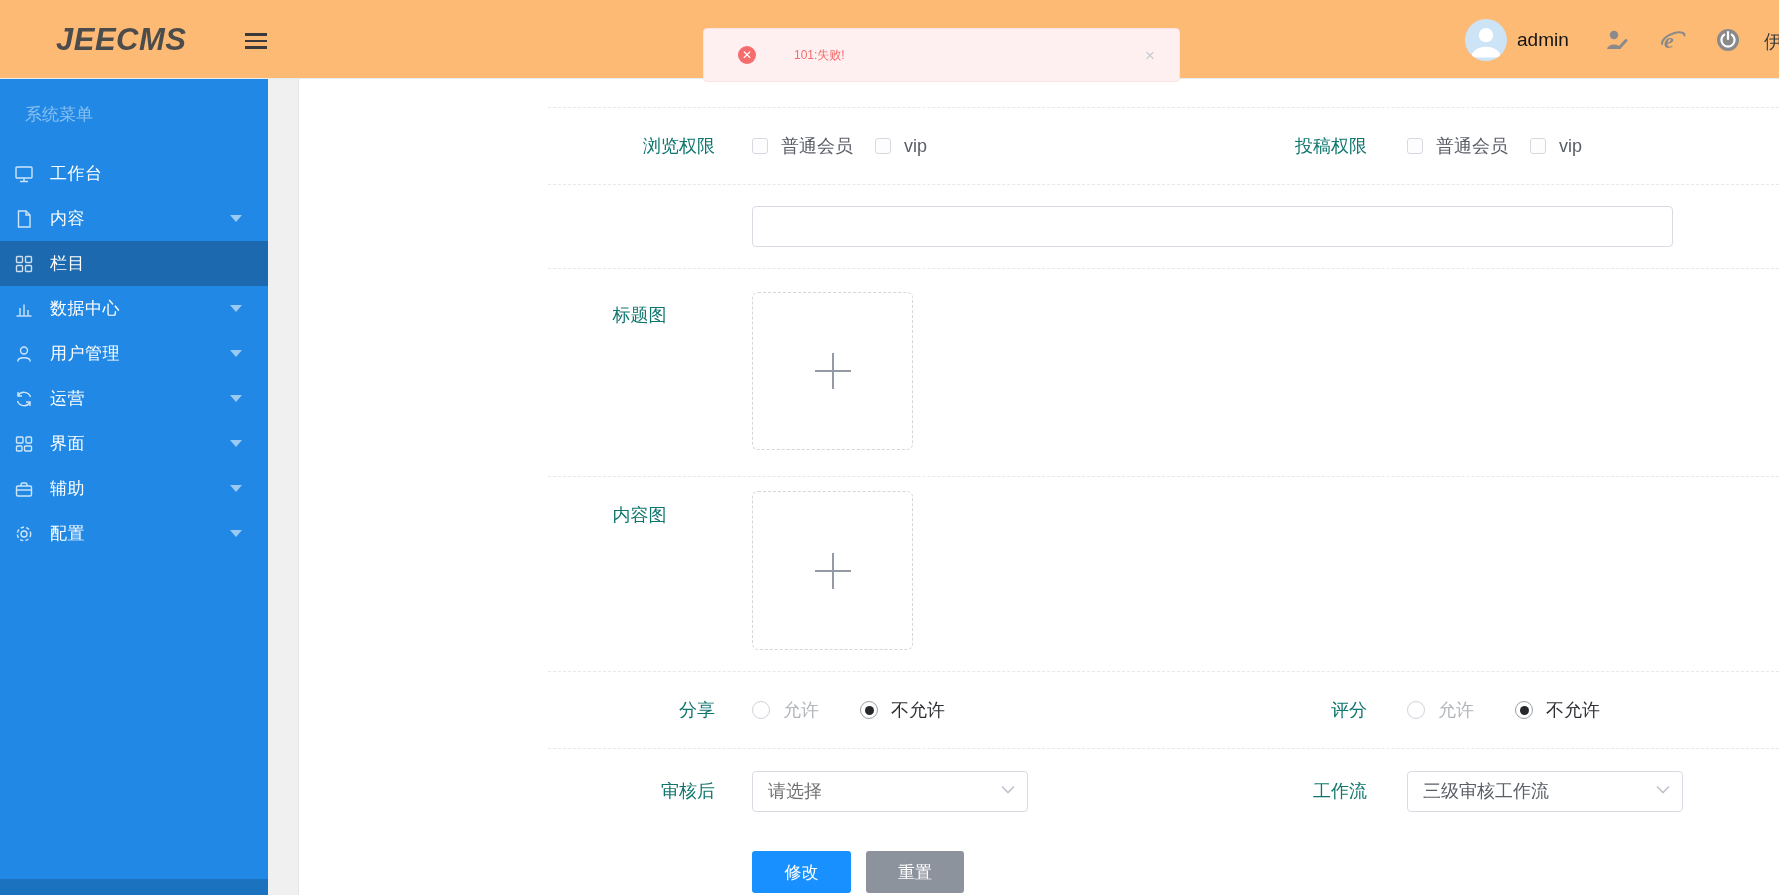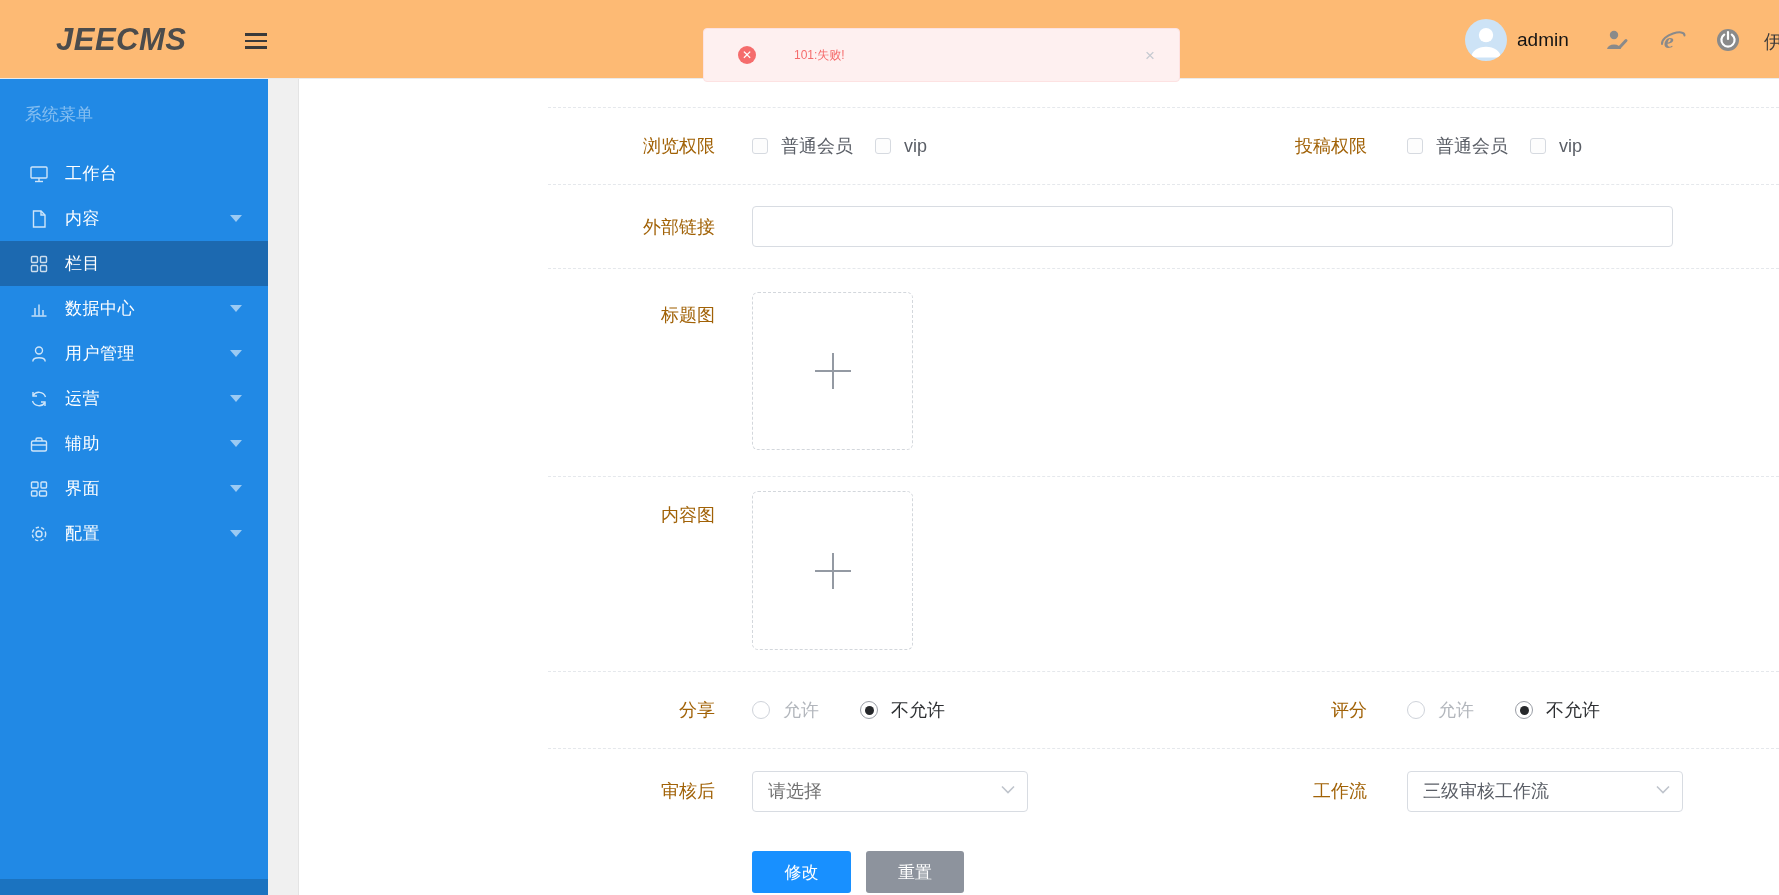--- a/index.html
+++ b/index.html
@@ -27,21 +27,21 @@
   .toast { position:absolute; left:703px; top:28px; width:477px; height:54px; background:#fef0f0;
            border:1px solid #fde2e2; border-radius:4px; display:flex; align-items:center; z-index:50; }
   .toast-err-icon { width:18px; height:18px; border-radius:50%; background:#f56c6c; color:#fff;
            font-size:12px; line-height:18px; text-align:center; margin-left:34px; font-weight:700; }
   .toast-msg { margin-left:38px; font-size:12px; color:#f56c6c; }
   .toast-close { position:absolute; right:24px; top:17px; font-size:17px; color:#c6cad1; cursor:pointer; }
 
   
   .sidebar { position:absolute; left:0; top:79px; width:268px; height:816px; background:#2189e5; z-index:10; }
   .side-title { height:72px; padding:24px 1px 0 25px; font-size:17px; color:rgba(255,255,255,.45); }
-  .menu-item { position:relative; height:45px; display:flex; align-items:center; padding-left:29px;
+  .menu-item { position:relative; height:45px; display:flex; align-items:center; padding-left:14px;
                color:#fff; cursor:pointer; }
   .menu-item.active { background:#1c69b0; }
   .menu-item .micon { width:20px; height:20px; margin-right:16px; opacity:.78; flex:none; }
   .menu-item .mlabel { font-size:17px; letter-spacing:.5px; }
   .chev { position:absolute; right:26px; top:19px; width:0; height:0;
           border-left:6px solid transparent; border-right:6px solid transparent;
           border-top:7px solid rgba(255,255,255,.55); }
   .side-foot { position:absolute; left:0; bottom:0; width:100%; height:16px; background:rgba(0,0,0,.16); }
   .rail { position:absolute; left:268px; top:79px; width:31px; height:816px; background:#f0f0f0;
           border-right:1px solid #e4e4e4; z-index:5; }
@@ -57,21 +57,21 @@
   .r-radios { height:77px; }
   .r-selects { height:102px; border-bottom:none; }
   .r-buttons { height:44px; border-bottom:none; }
 
   .lbl-left, .ctl-left, .lbl-right, .ctl-right { position:absolute; top:0; height:100%;
       display:flex; align-items:center; }
   .lbl-left  { left:0; width:167px; justify-content:flex-end; }
   .ctl-left  { left:204px; }
   .lbl-right { left:652px; width:167px; justify-content:flex-end; }
   .ctl-right { left:859px; }
-  .flabel { font-size:18px; color:#a16207; }
+  .flabel { font-size:18px; color:#0f766e; }
 
   .cb-option { display:flex; align-items:center; cursor:pointer; }
   .cb-option + .cb-option { margin-left:22px; }
   .checkbox { width:16px; height:16px; border:1px solid #d6dae0; border-radius:3px; background:#fdfdfd; }
   .cb-label { margin-left:13px; font-size:18px; color:#5a5e66; }
 
   .radio-option { display:flex; align-items:center; cursor:pointer; }
   .radio-option + .radio-option { margin-left:41px; }
   .radio { width:18px; height:18px; border-radius:50%; border:1px solid #cfd3da; background:#fff;
            display:flex; align-items:center; justify-content:center; }
@@ -84,21 +84,21 @@
                 font-size:17px; padding:0 14px; color:#5a5e66; outline:none;
                 font-family:"Liberation Sans","DejaVu Sans",sans-serif; }
 
   .upload { position:absolute; left:204px; width:161px; height:158px; border:1px dashed #d3d7dc;
             border-radius:6px; background:#fff; cursor:pointer; }
   .up1 { top:23px; }
   .up2 { top:14px; height:159px; }
   .plus { position:absolute; left:50%; top:50%; width:36px; height:36px; transform:translate(-50%,-50%); }
   .plus::before { content:""; position:absolute; left:0; top:17px; width:36px; height:2px; background:#949aa3; }
   .plus::after  { content:""; position:absolute; left:17px; top:0; width:2px; height:36px; background:#949aa3; }
-  .lbl-img { position:absolute; left:0; width:167px; text-align:right; }
+  .lbl-img { position:absolute; left:8px; width:167px; text-align:center; }
   .li1 { top:34px; } .li2 { top:26px; }
 
   .select { position:relative; width:276px; height:41px; border:1px solid #d8dce2; border-radius:4px;
             background:#fff; display:flex; align-items:center; padding:0 34px 0 15px; cursor:pointer; }
   .select .sel-text { font-size:18px; color:#5a5e66; white-space:nowrap; overflow:hidden; }
   .select .sel-text.placeholder { color:#737373; }
   .sel-arrow { position:absolute; right:12px; top:13px; }
   .half-h { height:84px !important; }
 
   .btn { position:absolute; top:0; height:42px; border:none; border-radius:3px; color:#fff;
@@ -209,41 +209,41 @@
           <path d="M3.5 12 a7 7 0 0 0 12.5 1.5"></path>
         <path d="M4 3 v4 h4"></path>
           <path d="M16 17 v-4 h-4"></path>
       </svg>
       <span class="mlabel">运营</span>
       <span class="chev"></span>
     </div>
 
     <div class="menu-item">
       <svg class="micon" viewBox="0 0 20 20" fill="none" stroke="#fff" stroke-width="1.4">
-        <rect x="2.5" y="7" width="15" height="10" rx="1.5"></rect>
-          <path d="M7 7 V5.5 a1.5 1.5 0 0 1 1.5 -1.5 h3 a1.5 1.5 0 0 1 1.5 1.5 V7"></path>
-          <line x1="2.5" y1="11" x2="17.5" y2="11"></line>
-      </svg>
-      <span class="mlabel">辅助</span>
-      <span class="chev"></span>
-    </div>
-
-    <div class="menu-item">
-      <svg class="micon" viewBox="0 0 20 20" fill="none" stroke="#fff" stroke-width="1.4">
         <rect x="2.5" y="3" width="6.5" height="6" rx="1"></rect>
           <rect x="12" y="3" width="5.5" height="6" rx="1"></rect>
         <rect x="2.5" y="12" width="5.5" height="5" rx="1"></rect>
           <rect x="10.5" y="12" width="7" height="5" rx="1"></rect>
       </svg>
       <span class="mlabel">界面</span>
       <span class="chev"></span>
     </div>
 
     <div class="menu-item">
       <svg class="micon" viewBox="0 0 20 20" fill="none" stroke="#fff" stroke-width="1.4">
+        <rect x="2.5" y="7" width="15" height="10" rx="1.5"></rect>
+          <path d="M7 7 V5.5 a1.5 1.5 0 0 1 1.5 -1.5 h3 a1.5 1.5 0 0 1 1.5 1.5 V7"></path>
+          <line x1="2.5" y1="11" x2="17.5" y2="11"></line>
+      </svg>
+      <span class="mlabel">辅助</span>
+      <span class="chev"></span>
+    </div>
+
+    <div class="menu-item">
+      <svg class="micon" viewBox="0 0 20 20" fill="none" stroke="#fff" stroke-width="1.4">
         <circle cx="10" cy="10" r="3"></circle>
           <circle cx="10" cy="10" r="6.7" stroke-dasharray="3.4 2.2"></circle>
       </svg>
       <span class="mlabel">配置</span>
       <span class="chev"></span>
     </div>
 
     <div class="side-foot"></div>
   </div>
 
@@ -276,23 +276,20 @@
           <span class="cb-label">普通会员</span>
         </div>
         <div class="cb-option">
           <span class="checkbox"></span>
           <span class="cb-label">vip</span>
         </div>
       </div>
     </div>
 
     <div class="frow r-link">
-      <div class="lbl-left">
-          <span class="flabel">外部链接</span>
-        </div>
       <div class="ctl-left">
         <input class="text-input" type="text" value="" style="">
       </div>
     </div>
 
     <div class="frow r-img1">
       <span class="flabel lbl-img li1">标题图</span>
       <div class="upload up1">
         <span class="plus"></span>
       </div>

